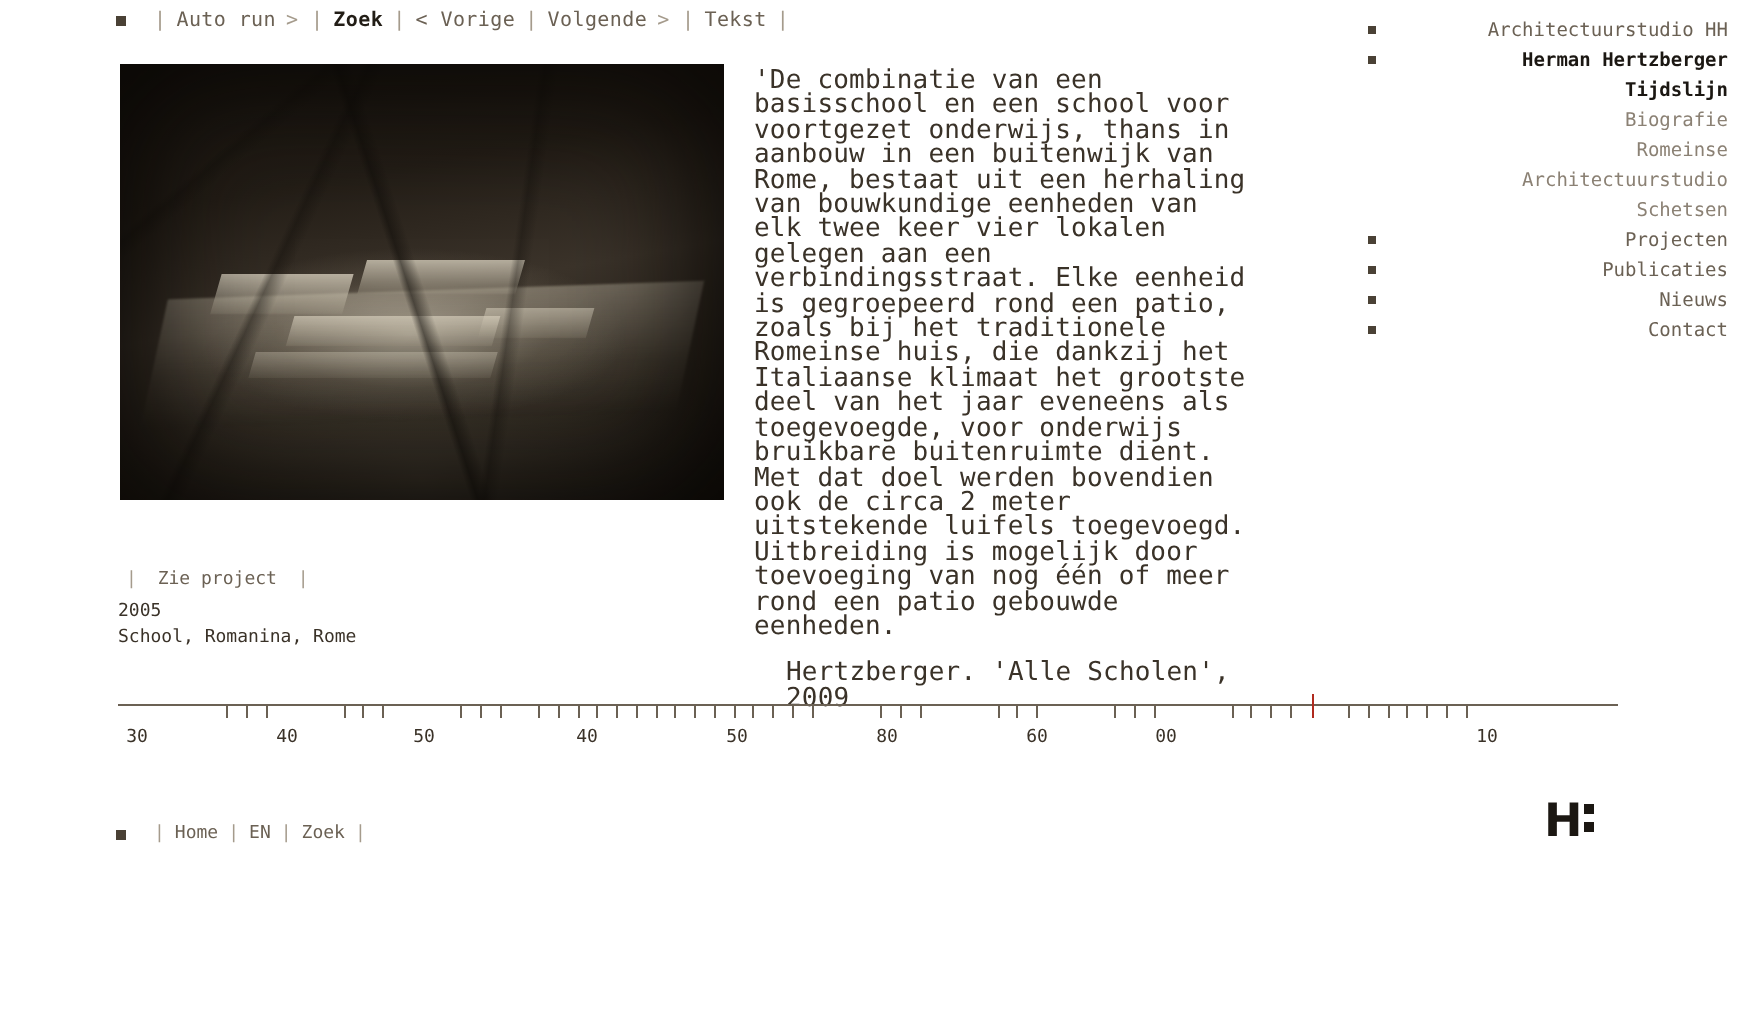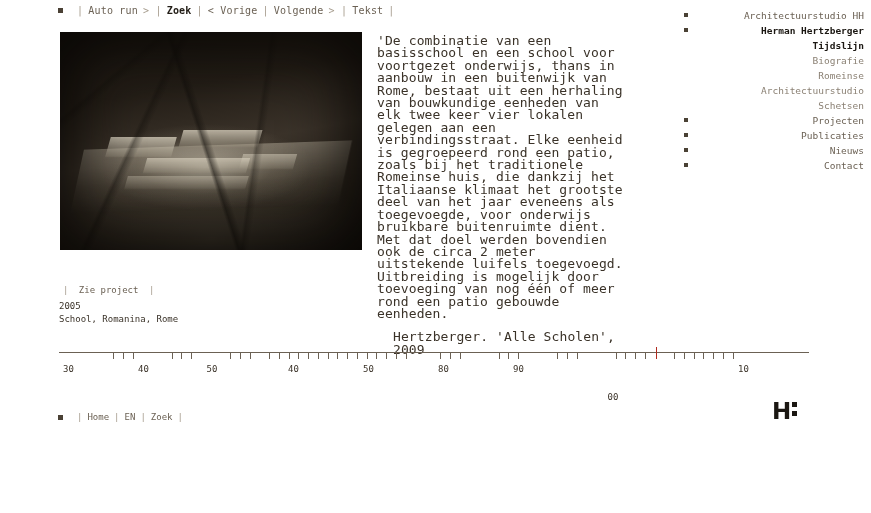--- a/index.html
+++ b/index.html
@@ -358,22 +358,22 @@
       <div class="tl-tick" style="left: 663.75px;"></div>
       <div class="tl-tick" style="left: 673.5px;"></div>
     </div>
   <div id="tl-labels">
       <div class="tl-label" style="left: 9.5px;">30</div>
       <div class="tl-label" style="left: 84.5px;">40</div>
       <div class="tl-label" style="left: 153px;">50</div>
       <div class="tl-label" style="left: 234.5px;">40</div>
       <div class="tl-label" style="left: 309.5px;">50</div>
       <div class="tl-label" style="left: 384.5px;">80</div>
-      <div class="tl-label" style="left: 459.5px;">90</div>
-      <div class="tl-label" style="left: 554px; margin-top: 28px;">00</div>
+      <div class="tl-label" style="left: 459.5px;">60</div>
+      <div class="tl-label" style="left: 524px;">00</div>
       <div class="tl-label" style="left: 684.5px;">10</div>
     </div>
   <div id="tl-marker" class="tl-marker" style="left: 597px; background: rgb(176, 42, 30);"></div>
 </div>
 
 <div class="bottom-nav">
   <span class="sq"></span>
   <span class="bar">|</span>
   <span class="bn-item">Home</span>
   <span class="bar">|</span>

